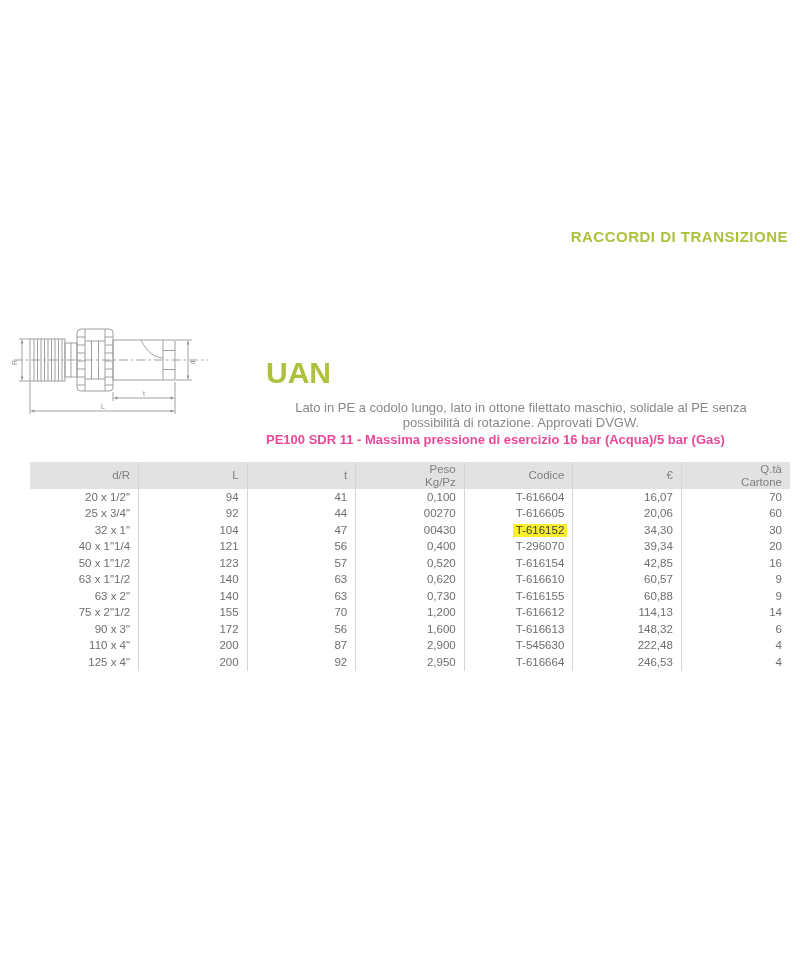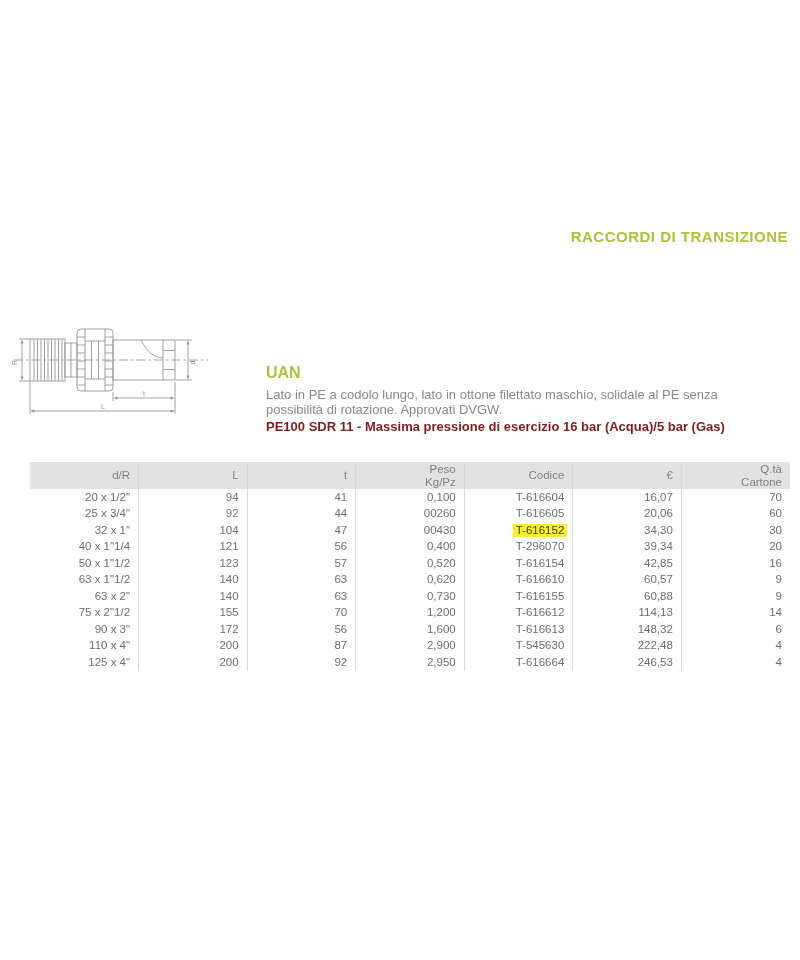--- a/index.html
+++ b/index.html
@@ -11,24 +11,24 @@
   .section-title {
     position:absolute; top:228px; right:12px;
     font-size:15px; font-weight:bold; letter-spacing:0.5px;
     color:#afc13c; white-space:nowrap;
   }
 
   .tech-drawing { position:absolute; left:8px; top:310px; width:250px; height:130px; }
   .tech-drawing text { font-family:"Liberation Sans", sans-serif; font-size:7px; fill:#8f9093; }
 
   .product { position:absolute; left:266px; top:361px; width:510px; }
-  .product-code { font-size:16px; line-height:24px; font-weight:bold; color:#afc13c; }
+  .product-code { font-size:30px; line-height:24px; font-weight:bold; color:#afc13c; }
   .product-title { font-size:13px; line-height:15px; font-weight:bold; color:#57575a; margin-top:3px; }
-  .product-desc { font-size:13px; line-height:14.5px; color:#87888b; margin-top:3px; }
-  .product-pressure { font-size:13px; line-height:15px; font-weight:bold; color:#7f1d1d; margin-top:2px; }
+  .product-desc { font-size:13px; line-height:14.5px; color:#87888b; margin-top:16px;text-align:center; }
+  .product-pressure { font-size:13px; line-height:15px; font-weight:bold; color:#ec4899; margin-top:2px; }
 
   table.spec-table {
     position:absolute; left:30px; top:462px; width:760px;
     border-collapse:collapse; table-layout:fixed;
   }
   .spec-table th {
     background:#e2e2e2; color:#7f8084; font-weight:normal;
     font-size:11.5px; line-height:12.5px; height:27px;
     vertical-align:middle; text-align:right; padding:0 8px 0 0;
   }
@@ -125,21 +125,21 @@
           <td>41</td>
           <td>0,100</td>
           <td>T-616604</td>
           <td>16,07</td>
           <td>70</td>
         </tr>
         <tr>
           <td>25 x 3/4"</td>
           <td>92</td>
           <td>44</td>
-          <td>00260</td>
+          <td>00270</td>
           <td>T-616605</td>
           <td>20,06</td>
           <td>60</td>
         </tr>
         <tr>
           <td>32 x 1"</td>
           <td>104</td>
           <td>47</td>
           <td>00430</td>
           <td><span class="hl">T-616152</span></td>

